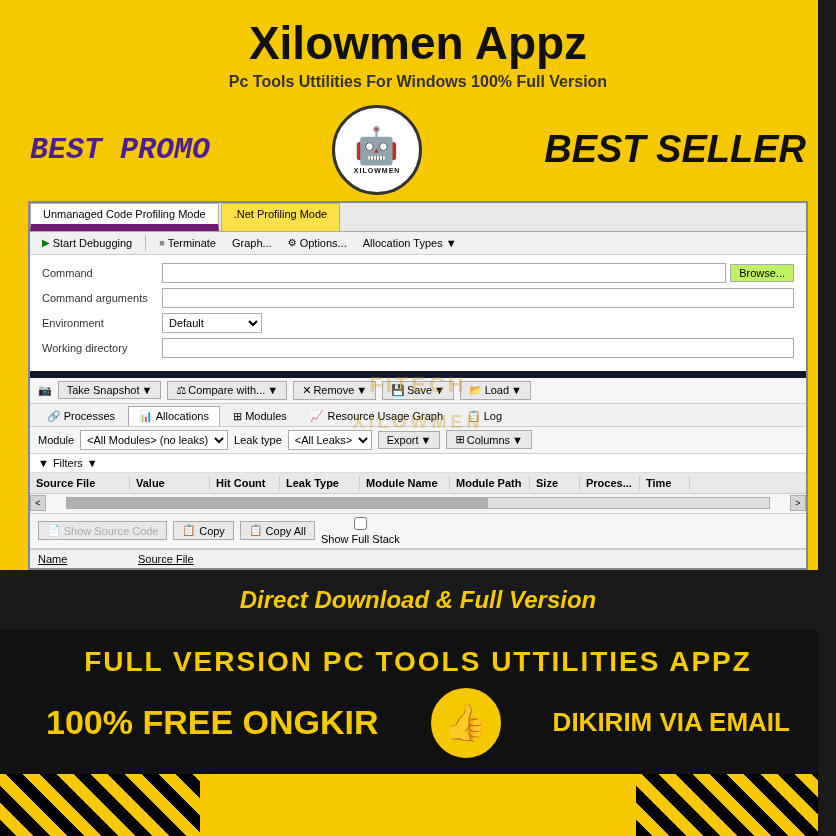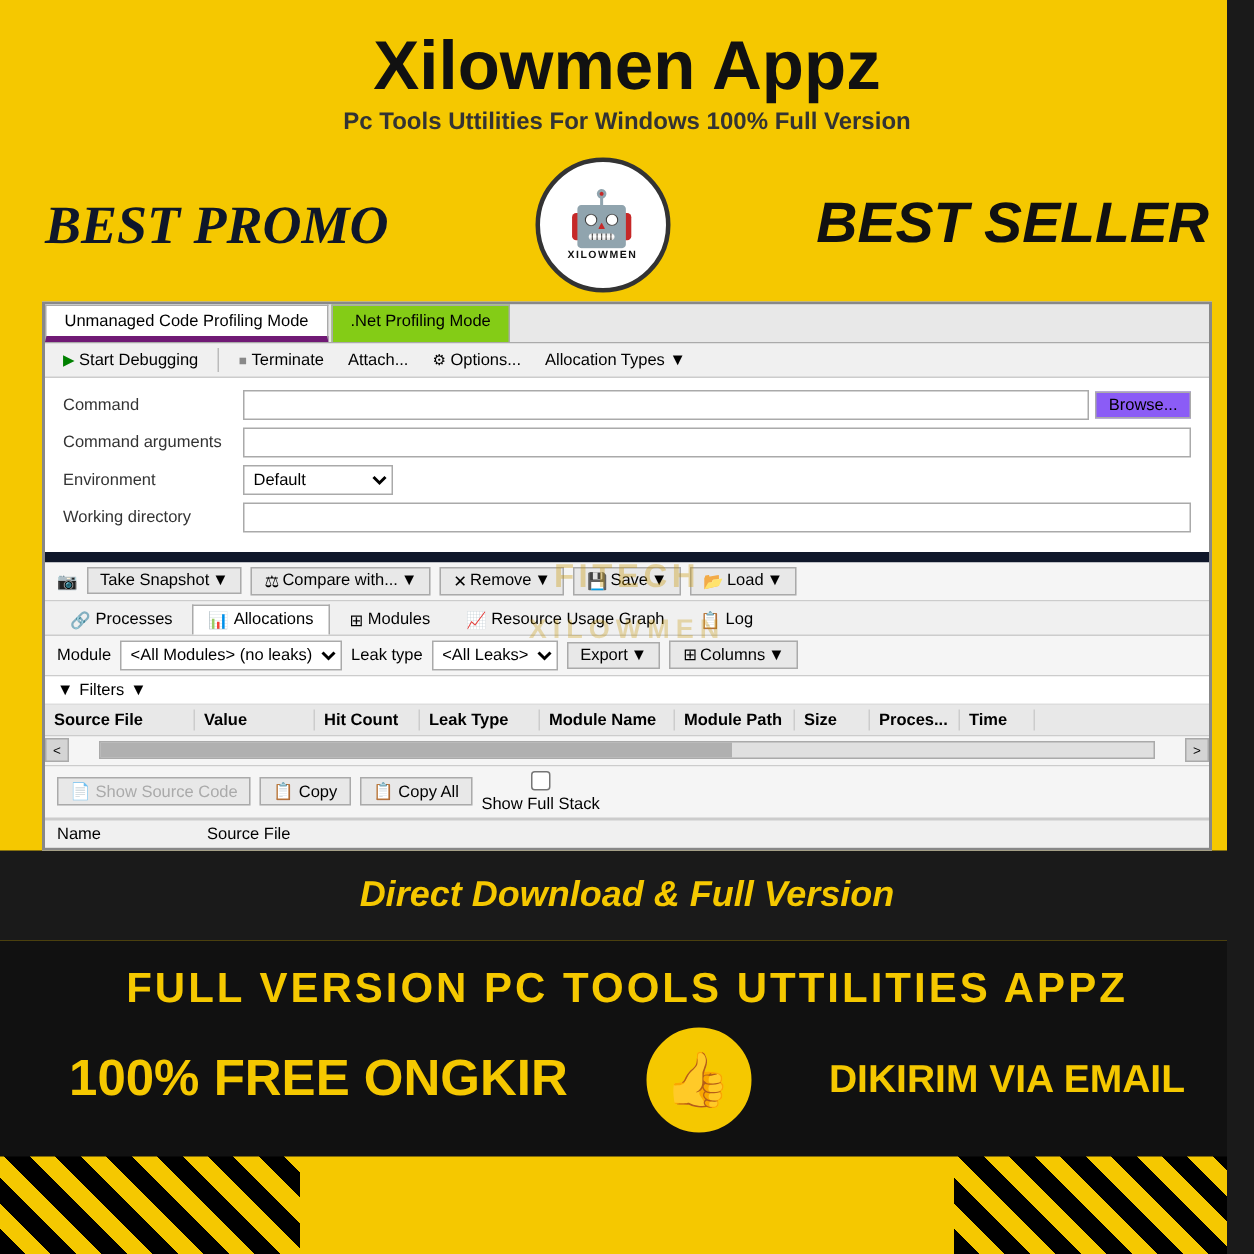--- a/index.html
+++ b/index.html
@@ -82,24 +82,24 @@
 
     
     .promo-bar {
       width: 100%;
       display: flex;
       align-items: center;
       justify-content: space-between;
       padding: 6px 30px;
     }
     .promo-text {
-      font-size: 36px;
-      font-weight: 900;
-      color: #0f172a;
-      font-family: Liberation Serif, serif;
+      font-size: 30px;
+      font-weight: 900;
+      color: #4c1d95;
+      font-family: Liberation Mono, monospace;
       font-style: italic;
     }
     .logo-circle {
       width: 90px;
       height: 90px;
       border-radius: 50%;
       border: 3px solid #333;
       background: #fff;
       display: flex;
       flex-direction: column;
@@ -166,26 +166,26 @@
       display: flex;
       background: #e8e8e8;
       border-bottom: 1px solid #aaa;
     }
     .tab {
       padding: 4px 12px;
       font-size: 11px;
       cursor: pointer;
       border: 1px solid #aaa;
       border-bottom: none;
-      background: #84cc16;
+      background: #fde047;
       margin-right: 2px;
     }
     .tab.active {
       background: #fff;
-      border-bottom: 4px solid #701a75;
+      border-bottom: 7px solid #701a75;
     }
 
     
     .toolbar {
       display: flex;
       align-items: center;
       padding: 3px 6px;
       background: #f0f0f0;
       border-bottom: 1px solid #ccc;
       gap: 4px;
@@ -233,21 +233,21 @@
       height: 20px;
       border: 1px solid #aaa;
       font-size: 11px;
       padding: 1px 3px;
       background: #fff;
     }
     .browse-btn {
       margin-left: 4px;
       padding: 2px 8px;
       font-size: 11px;
-      background: #8b5cf6;
+      background: #bef264;
       border: 1px solid #aaa;
       cursor: pointer;
     }
     .form-select {
       height: 20px;
       border: 1px solid #aaa;
       font-size: 11px;
       background: #fff;
       padding: 0 2px;
       width: 100px;
@@ -408,20 +408,21 @@
     }
 
     
     .footer-row {
       display: grid;
       grid-template-columns: 100px 1fr;
       background: #f0f0f0;
       border-top: 1px solid #ccc;
       padding: 3px 8px;
       font-size: 11px;
+      text-decoration: underline;
     }
 
     
     .download-section {
       background: #1a1a1a;
       width: 100%;
       text-align: center;
       padding: 16px 20px;
     }
     .download-text {
@@ -530,21 +531,21 @@
         <button class="toolbar-btn">
           <span class="play-icon">▶</span>
           <span>Start Debugging</span>
         </button>
         <div class="toolbar-sep"></div>
         <button class="toolbar-btn">
           <span style="color:#888;font-size:9px">■</span>
           <span>Terminate</span>
         </button>
         <button class="toolbar-btn">
-          <span>Attach...</span>
+          <span>Graph...</span>
         </button>
         <button class="toolbar-btn">
           <span style="font-size:10px">⚙</span>
           <span>Options...</span>
         </button>
         <button class="toolbar-btn">
           <span>Allocation Types</span>
           <span>▼</span>
         </button>
       </div>

